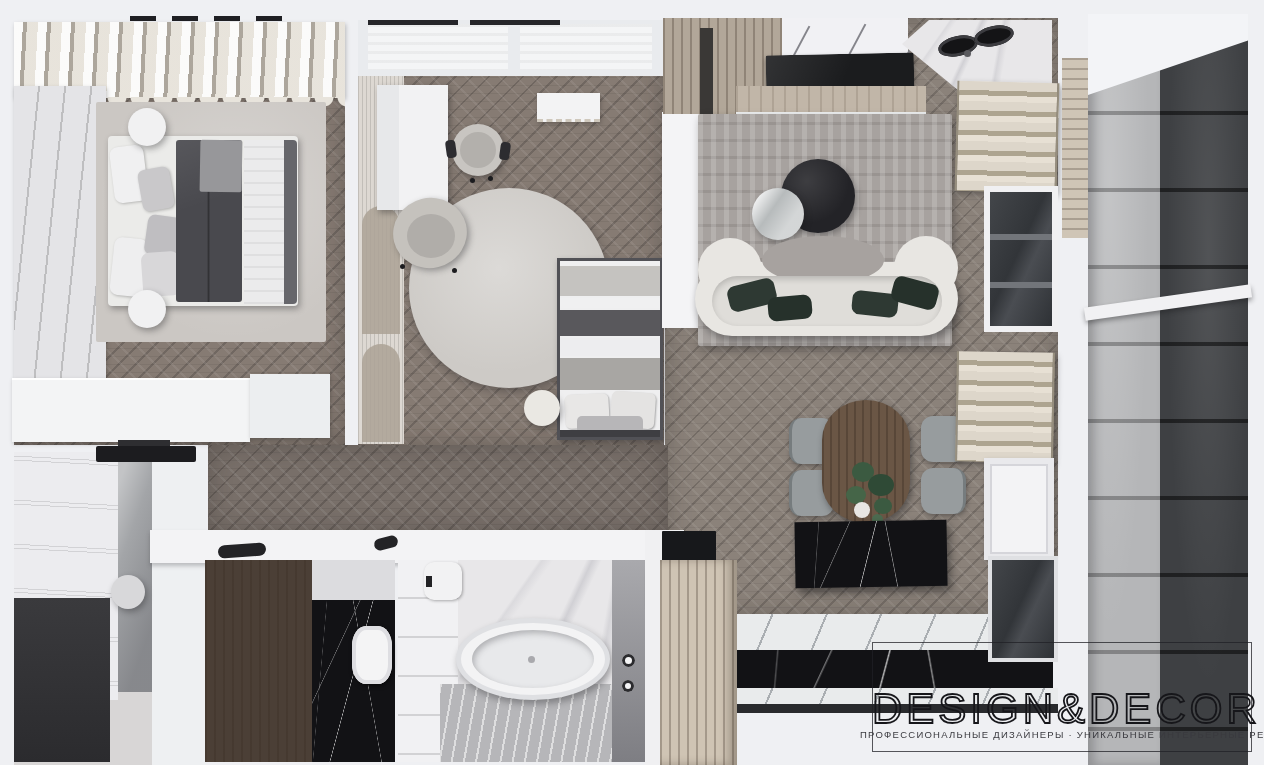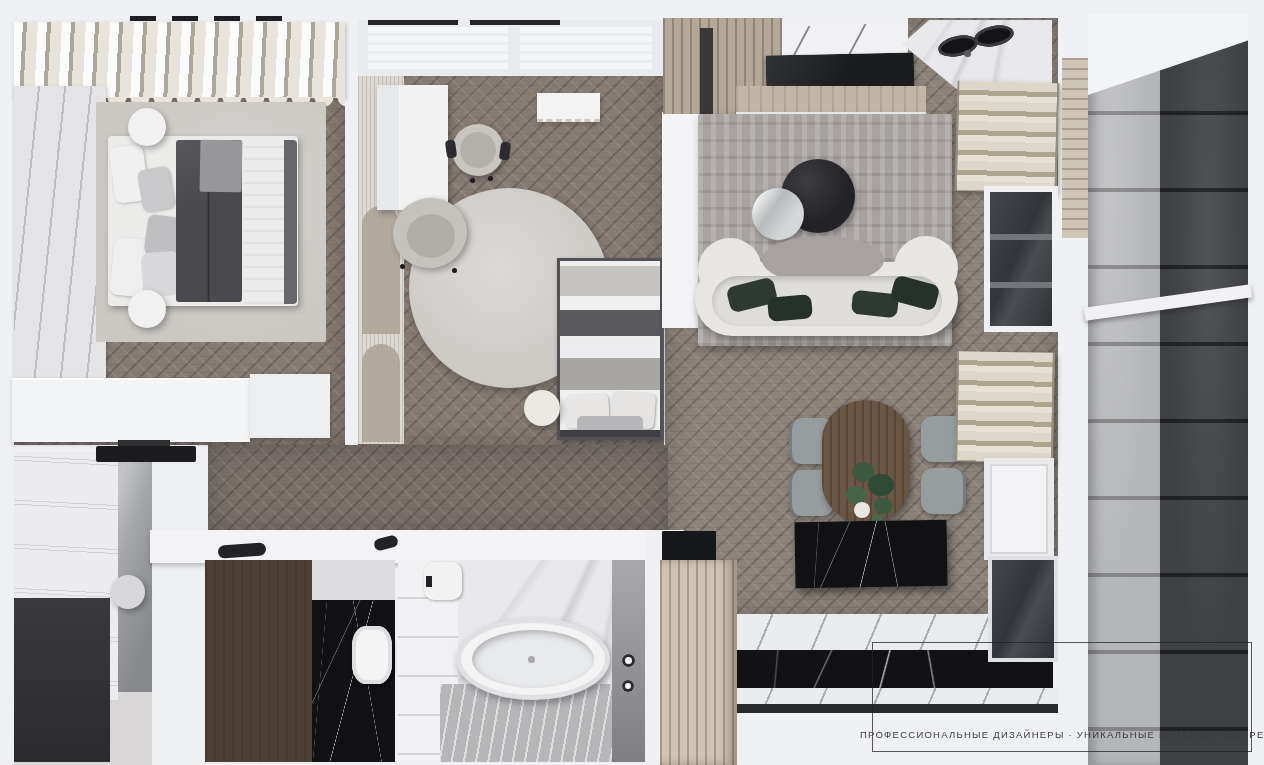--- a/index.html
+++ b/index.html
@@ -215,15 +215,16 @@
   <div data-name="shower-glass-edge" style="left:676px;top:560px;width:8px;height:202px;background:#46464a;"></div>
   <div data-name="shower-shelf" style="left:646px;top:570px;width:36px;height:38px;background:#ebecee;box-shadow:1px 1px 3px rgba(0,0,0,.3);"></div>
   <div data-name="shower-fixture" class="circle" style="left:622px;top:654px;width:13px;height:13px;background:#f4f4f5;box-shadow:inset 0 0 0 3px #2b2b2e;"></div>
   <div data-name="shower-fixture" class="circle" style="left:622px;top:680px;width:12px;height:12px;background:#f4f4f5;box-shadow:inset 0 0 0 3px #2b2b2e;"></div>
 
   <div data-name="kitchen-column-side" style="left:645px;top:530px;width:17px;height:235px;background:#f0f0f2;"></div>
   <div data-name="kitchen-column-black-top" style="left:662px;top:531px;width:54px;height:32px;background:#17181b;border-radius:1px;"></div>
   <div data-name="kitchen-column-wood" class="woodV" style="left:660px;top:560px;width:77px;height:205px;background-color:var(--wood-light,#cfc4b4);box-shadow:inset -8px 0 10px rgba(50,40,30,.3);"></div>
 
   <div data-name="watermark-frame" class="wm-frame" style="left:872px;top:642px;width:378px;height:108px;z-index:60;"></div>
+  <div data-name="watermark-subbrand" class="wm-sub" style="left:872px;top:688px;width:378px;text-align:center;z-index:62;">DESIGN&amp;DECOR</div>
   <div data-name="watermark-tagline" class="wm-tag" style="left:860px;top:729px;width:402px;text-align:center;z-index:62;">ПРОФЕССИОНАЛЬНЫЕ ДИЗАЙНЕРЫ · УНИКАЛЬНЫЕ ИНТЕРЬЕРНЫЕ РЕШЕНИЯ</div>
 
 </div>
 
 </body></html>

